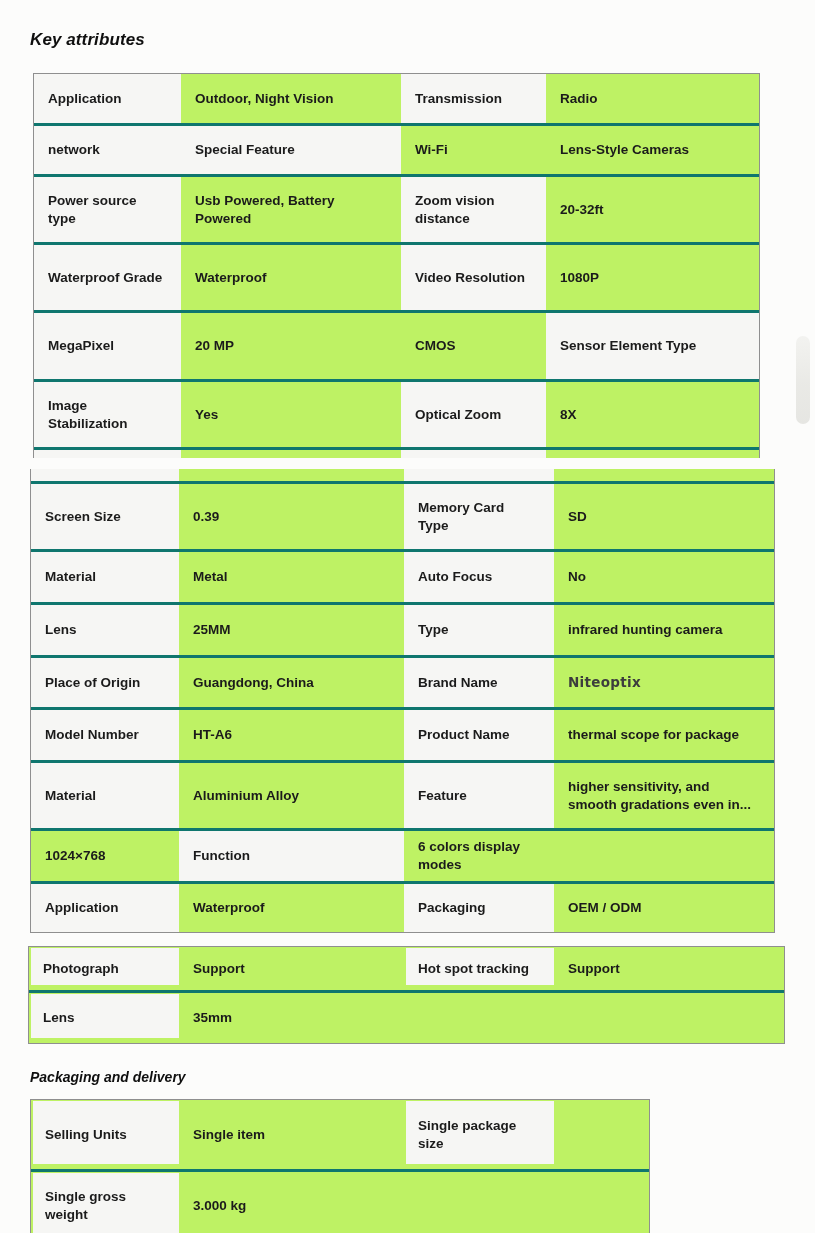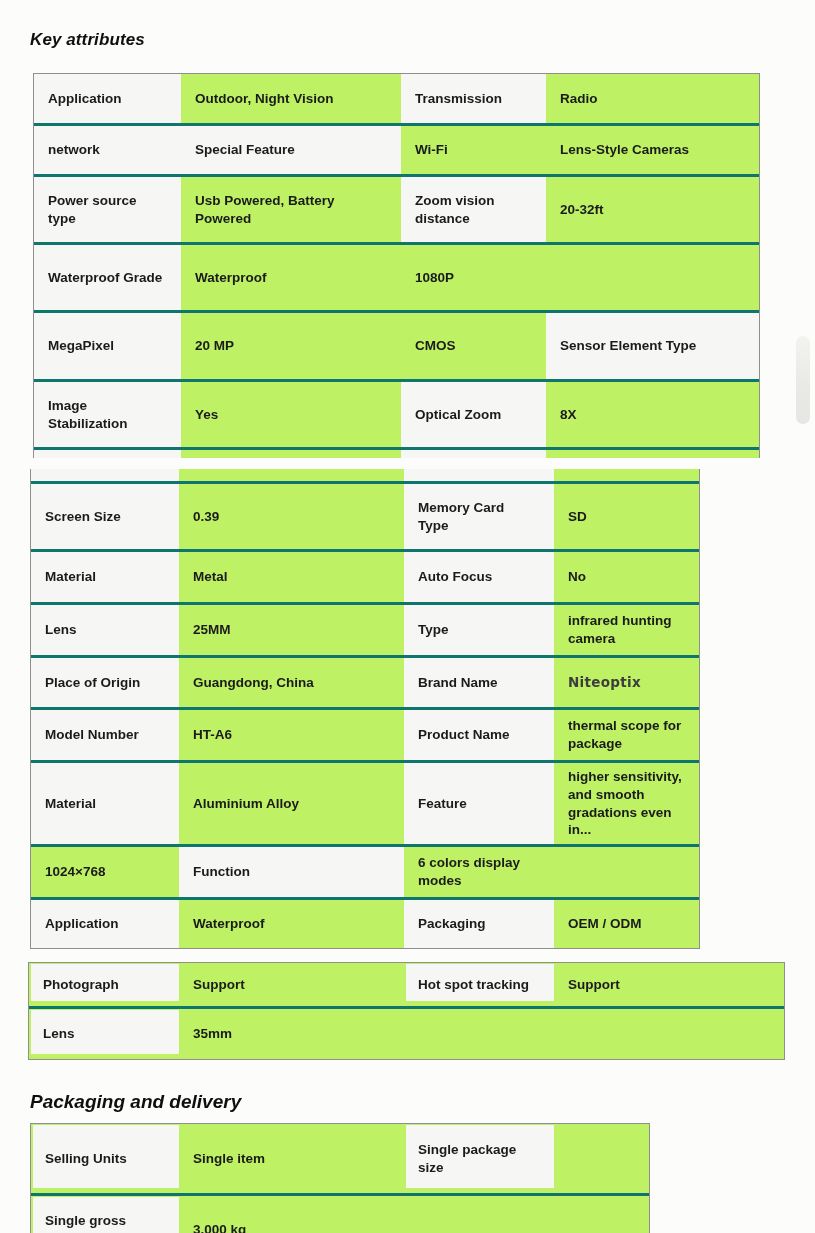--- a/index.html
+++ b/index.html
@@ -5,25 +5,25 @@
   html,body{margin:0;padding:0;background:#ffffff;}
   .page{
     position:relative;width:815px;height:1233px;overflow:hidden;
     background:#fcfcfb;
     font-family:"Liberation Sans",sans-serif;
     color:#1b1b1b;
   }
   .inner{padding:30px 0 0 30px;}
   h2{margin:0;color:#0f0f0f;font-style:italic;}
   .title1{font-size:17px;font-weight:700;line-height:20px;letter-spacing:.1px;}
-  .title2{font-size:19px;font-weight:700;line-height:19px;margin-top:32px;}
+  .title2{font-size:14px;font-weight:700;line-height:19px;margin-top:24px;}
 
   .tbl{border:1px solid #8f8f8f;background:#bef264;box-sizing:border-box;}
   .t1{width:727px;margin:23px 0 0 3px;border-bottom:none;}
-  .t2{width:670px;margin-top:11px;border-top:none;}
+  .t2{width:745px;margin-top:11px;border-top:none;}
   .t3{width:757px;margin:13px 0 0 -2px;}
   .t4{width:620px;margin-top:12px;}
 
   .row{display:grid;}
   .row + .row{border-top:3px solid #0f766e;}
   .t1 .row{grid-template-columns:147px 220px 145px 1fr;}
   .t2 .row{grid-template-columns:148px 225px 150px 1fr;}
   .t3 .row{grid-template-columns:150px 225px 150px 1fr;}
   .t4 .row{grid-template-columns:148px 225px 150px 1fr;}
 
@@ -77,20 +77,21 @@
       </div>
       <div class="row" style="min-height:65px">
         <div class="cell lbl">Power source type</div>
         <div class="cell val">Usb Powered, Battery Powered</div>
         <div class="cell lbl">Zoom vision distance</div>
         <div class="cell val">20-32ft</div>
       </div>
       <div class="row" style="min-height:65px">
         <div class="cell lbl">Waterproof Grade</div>
         <div class="cell val">Waterproof</div>
+        <div class="cell lbl">Video Resolution</div>
         <div class="cell val">1080P</div>
       </div>
       <div class="row" style="min-height:66px">
         <div class="cell lbl">MegaPixel</div>
         <div class="cell val">20 MP</div>
         <div class="cell val">CMOS</div>
         <div class="cell lbl">Sensor Element Type</div>
       </div>
       <div class="row" style="min-height:65px">
         <div class="cell lbl">Image Stabilization</div>

